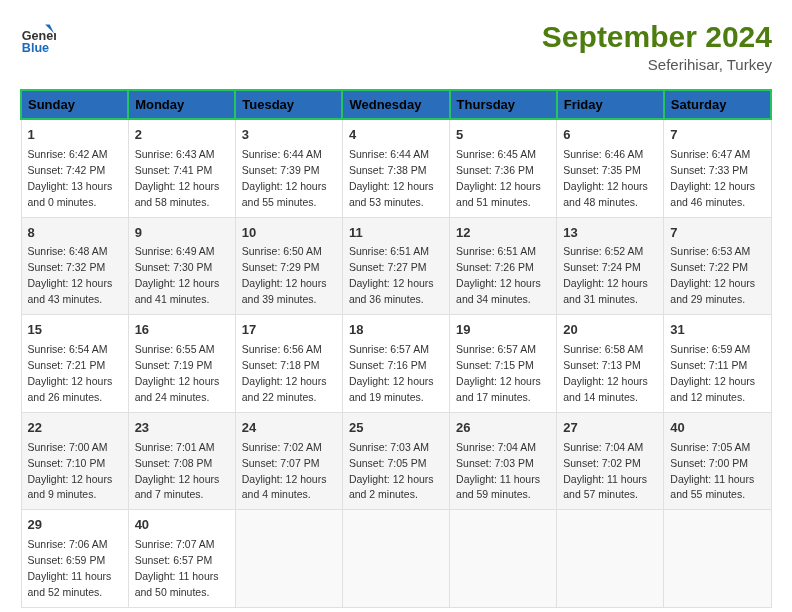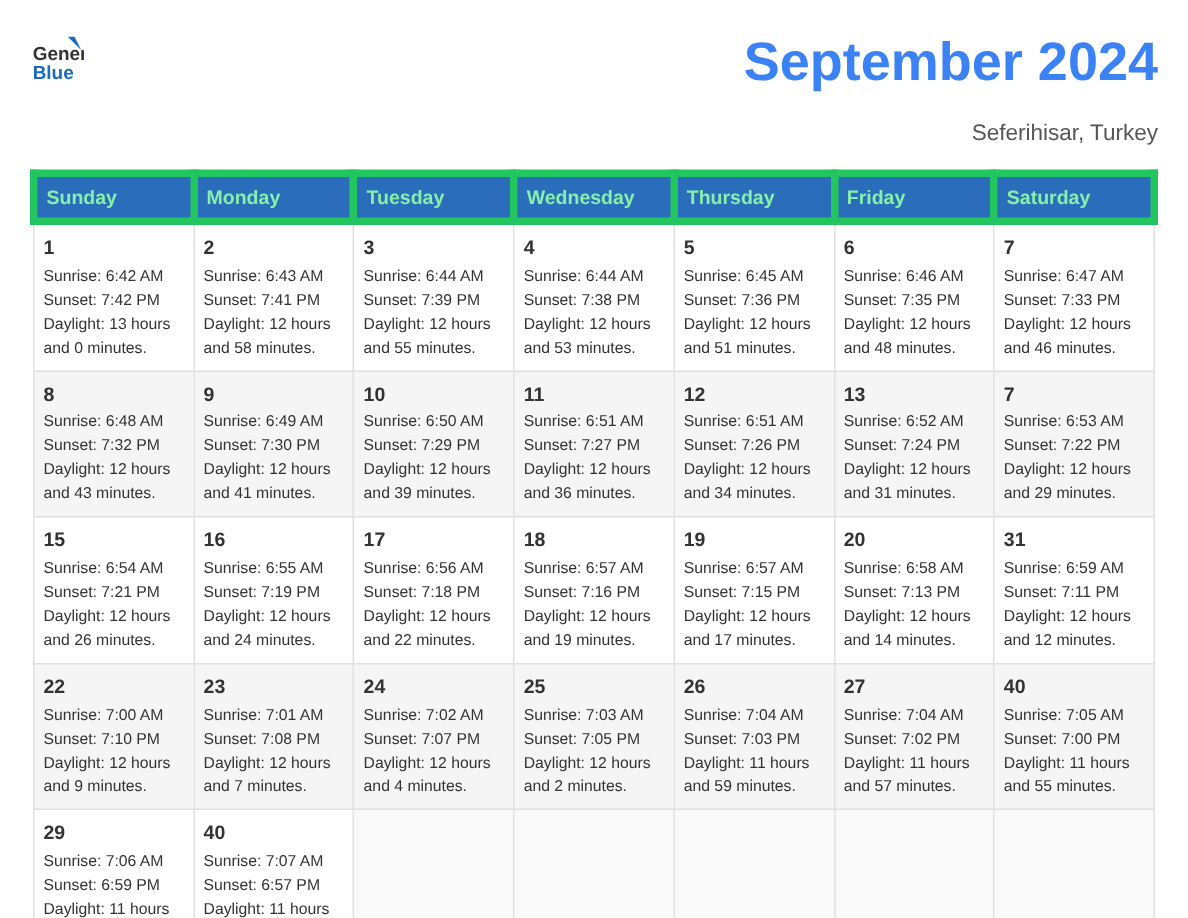--- a/index.html
+++ b/index.html
@@ -22,42 +22,42 @@
       gap: 4px;
     }
     .logo-icon {
       width: 36px;
       height: 36px;
     }
     .title-area {
       text-align: right;
     }
     .month-title {
-      font-size: 36px;
+      font-size: 30px;
       font-weight: bold;
-      color: #3b82f6;
+      color: #4d7c0f;
     }
     .subtitle {
       font-size: 15px;
       color: #555;
-      margin-top: 18px;
+      margin-top: 2px;
     }
     table {
       width: 100%;
       border-collapse: collapse;
       font-size: 11px;
     }
     thead th {
       background: #2a6ebb;
-      color: #86efac;
+      color: #000000;
       padding: 6px 6px;
       text-align: left;
       font-size: 13px;
       font-weight: bold;
-      border: 5px solid #22c55e;
+      border: 2px solid #22c55e;
     }
     tbody tr {
       border-bottom: 1px solid #ddd;
     }
     tbody td {
       vertical-align: top;
       padding: 6px 6px;
       border: 1px solid #e0e0e0;
       background: #fff;
       min-height: 80px;

